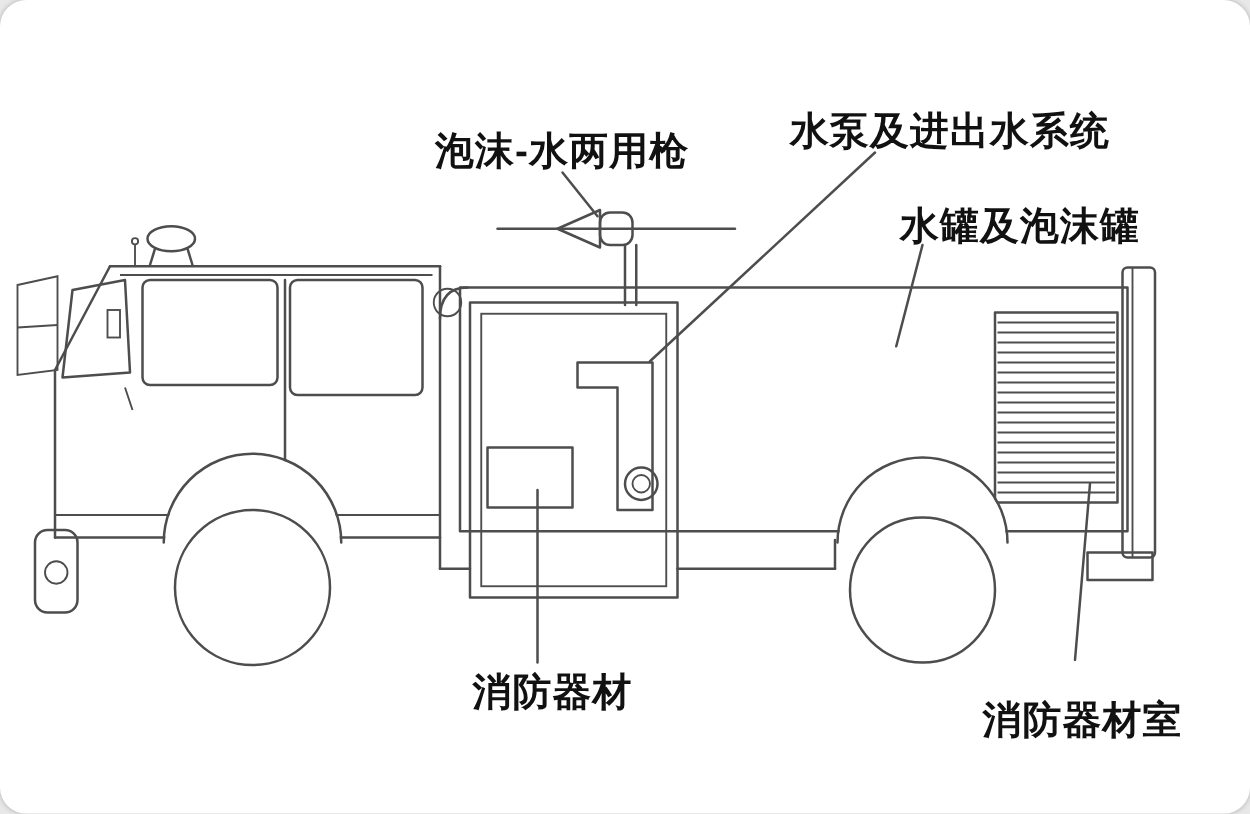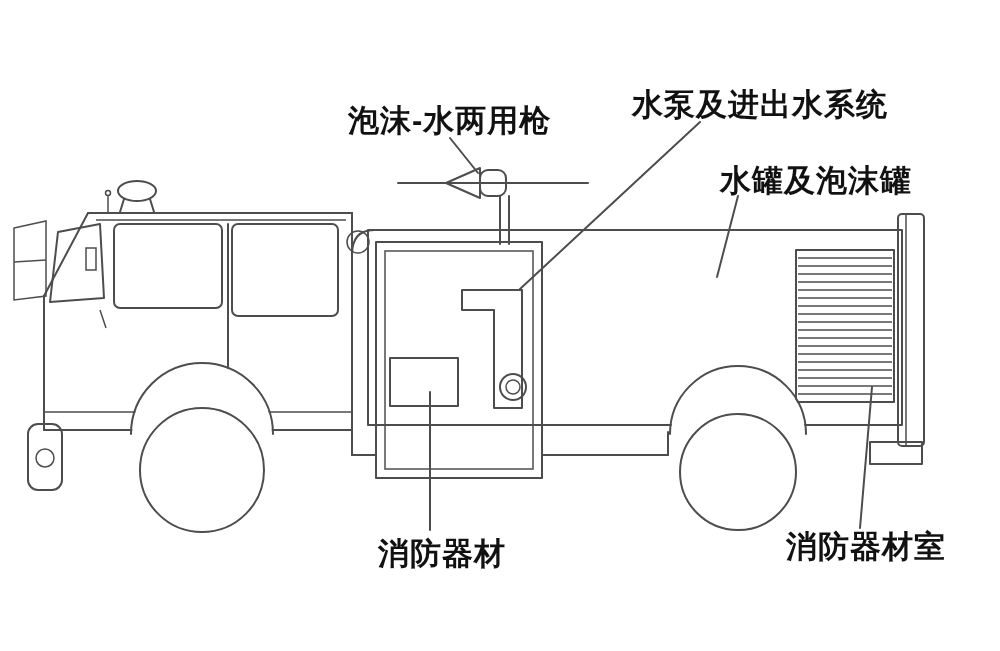--- a/index.html
+++ b/index.html
@@ -9,20 +9,21 @@
   }
   html,body{margin:0;padding:0;background:#e8e8e8;}
   .canvas{
     position:relative;
     width:1000px;height:651px;
     background:var(--bg);
     overflow:hidden;
     font-family:"Liberation Sans","DejaVu Sans",sans-serif;
     margin:0 auto;
     box-shadow:0 0 4px rgba(0,0,0,.25);
+    border-radius:21px;
   }
   svg{position:absolute;left:0;top:0;}
   .stroke{stroke:var(--line);stroke-width:2;fill:none;stroke-linecap:round;stroke-linejoin:round;}
   .thin{stroke:var(--line);stroke-width:1.5;fill:none;}
   .erase{fill:var(--bg);stroke:none;}
   .wheel{fill:var(--bg);stroke:var(--line);stroke-width:2;}
   .label{
     position:absolute;
     font-size:31px;
     font-weight:700;
@@ -140,15 +141,15 @@
   </svg>
 
   <div class="label" style="left:348px;top:100px">泡沫-水两用枪</div>
 
   <div class="label" style="left:632px;top:84px">水泵及进出水系统</div>
 
   <div class="label" style="left:720px;top:160px">水罐及泡沫罐</div>
 
   <div class="label" style="left:378px;top:533px">消防器材</div>
 
-  <div class="label" style="left:786px;top:526px">消防器材室</div>
+  <div class="label" style="left:786px;top:555px">消防器材室</div>
 
 </div>
 
 </body></html>

